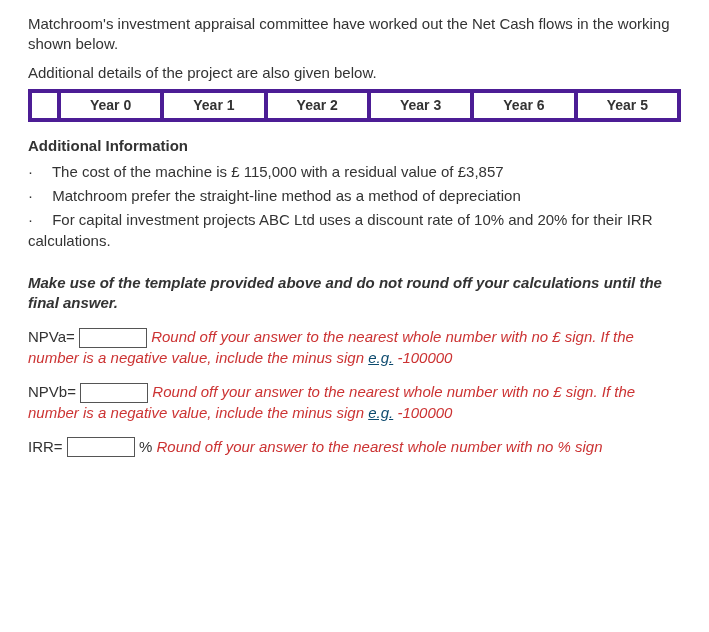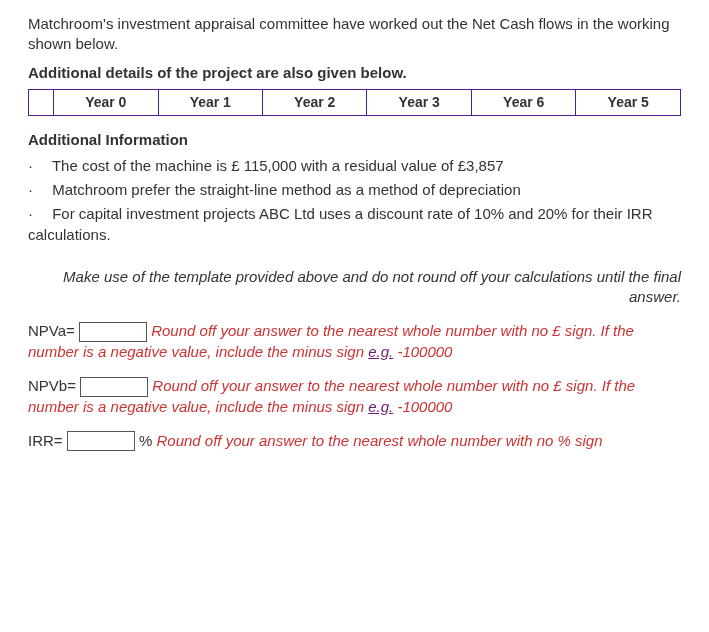--- a/index.html
+++ b/index.html
@@ -7,49 +7,49 @@
     font-size: 15px;
     color: #333;
     margin: 0;
     padding: 14px 28px;
     width: 709px;
     box-sizing: border-box;
     line-height: 1.35;
   }
   .intro { margin-bottom: 6px; }
   .section-title {
-    font-weight: bold;
+    font-weight: normal;
     margin: 8px 0 6px 0;
   }
   table.cashflow {
     border-collapse: collapse;
     width: 100%;
     margin-bottom: 4px;
   }
   table.cashflow th, table.cashflow td {
-    border: 1px solid #4c1d95;
+    border: 4px solid #4c1d95;
     padding: 3px 6px;
     font-size: 14px;
     text-align: center;
     white-space: nowrap;
   }
   table.cashflow td.rowlabel { text-align: left; }
   .addl-title { font-weight: bold; margin: 14px 0 6px 0; }
   .bullet-line { margin: 4px 0; }
   .bullet-dot { display: inline-block; width: 20px; }
   .calc-block { margin-top: 22px; }
   .calc-instr { font-weight: bold; }
-  .italic { font-style: italic; font-weight: normal; text-align: right; }
+  .italic { font-style: italic; font-weight: bold; }
   .ans-line { margin-top: 14px; }
   .hint {
     color: #c33;
     font-style: italic;
   }
   .eg-link {
-    color: #701a75;
+    color: #0c4a6e;
     font-style: italic;
     text-decoration: underline;
   }
   input.blank {
     width: 62px;
     height: 18px;
     border: 1px solid #555;
     font-size: 13px;
     vertical-align: baseline;
     padding: 0 2px;

